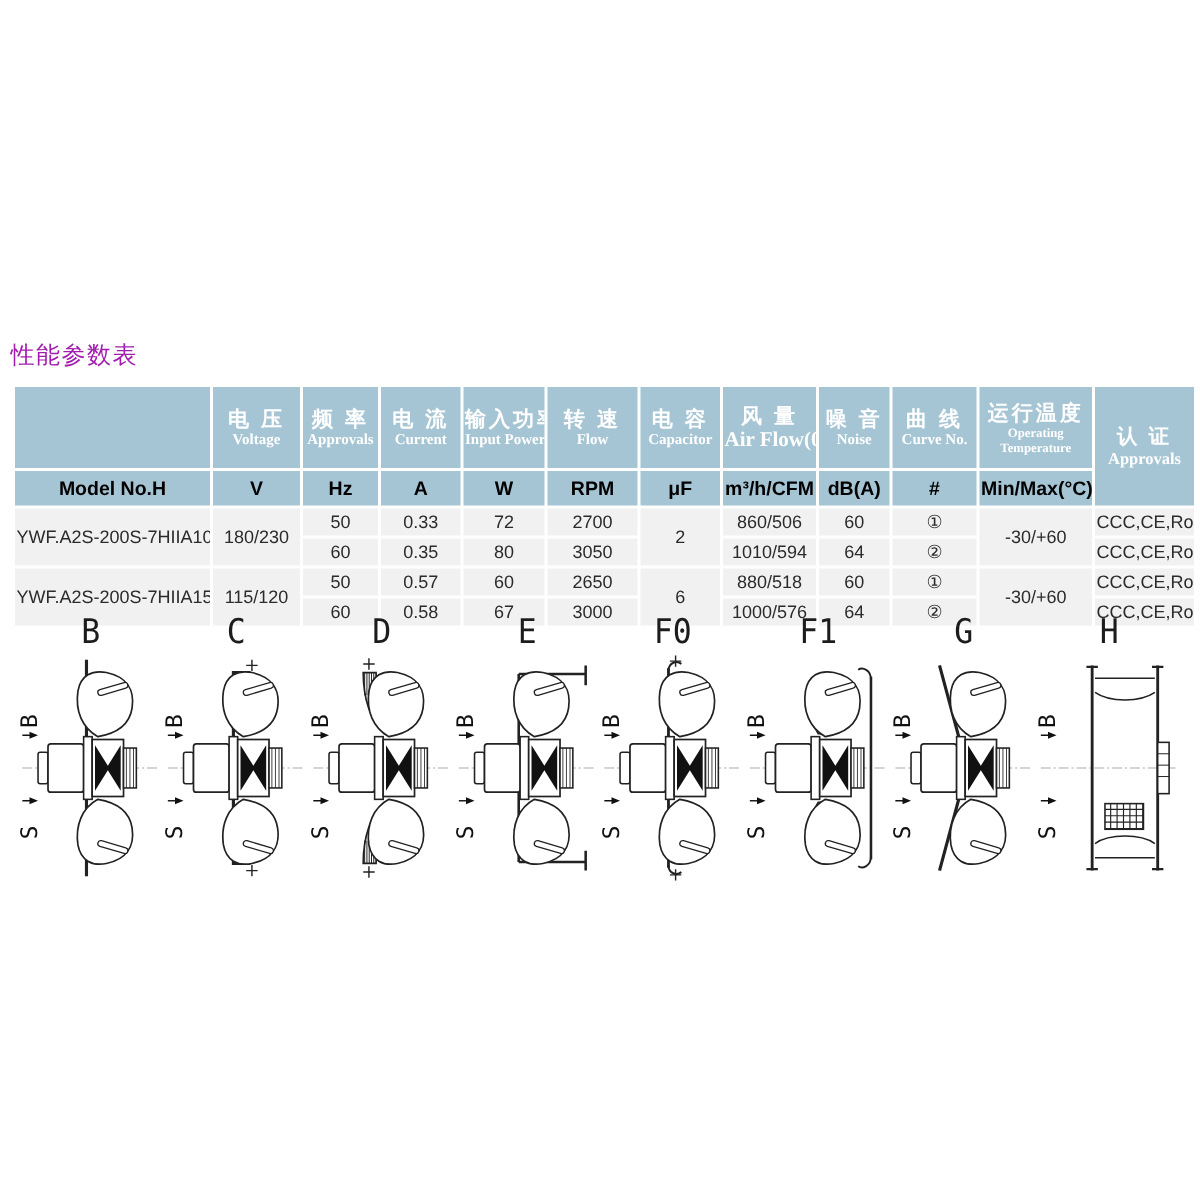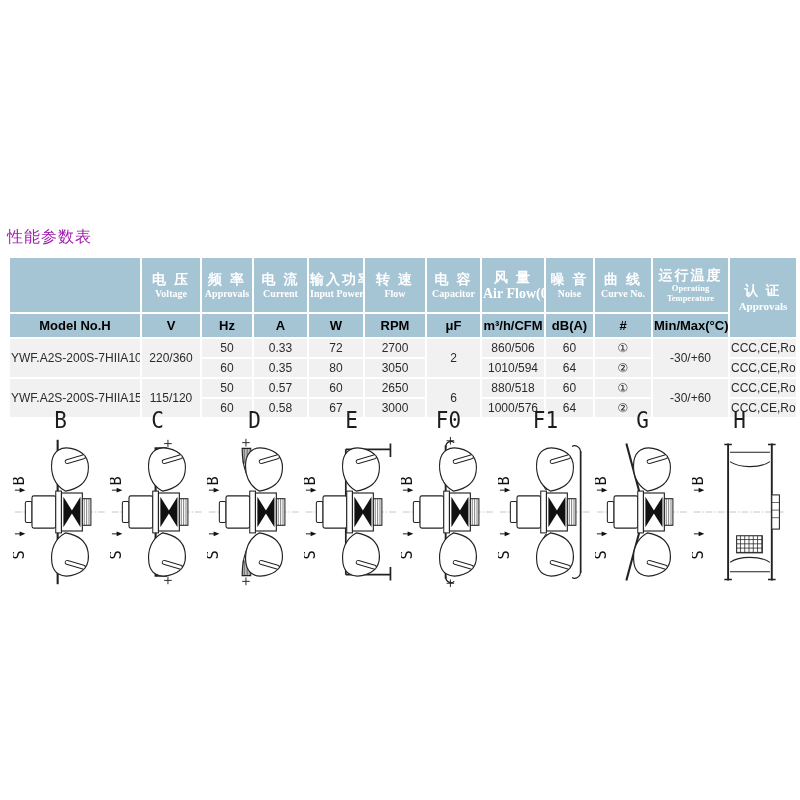--- a/index.html
+++ b/index.html
@@ -107,21 +107,21 @@
           <td class="h">W</td>
           <td class="h">RPM</td>
           <td class="h">μF</td>
           <td class="h">m³/h/CFM</td>
           <td class="h">dB(A)</td>
           <td class="h">#</td>
           <td class="h">Min/Max(°C)</td>
         </tr>
         <tr class="dr">
           <td class="model" rowspan="2">YWF.A2S-200S-7HIIA10</td>
-          <td rowspan="2">220/360</td>
+          <td rowspan="2">180/230</td>
           <td>50</td>
           <td>0.33</td>
           <td>72</td>
           <td>2700</td>
           <td rowspan="2">2</td>
           <td>860/506</td>
           <td>60</td>
           <td>①</td>
           <td rowspan="2">-30/+60</td>
           <td>CCC,CE,Rohs</td>

